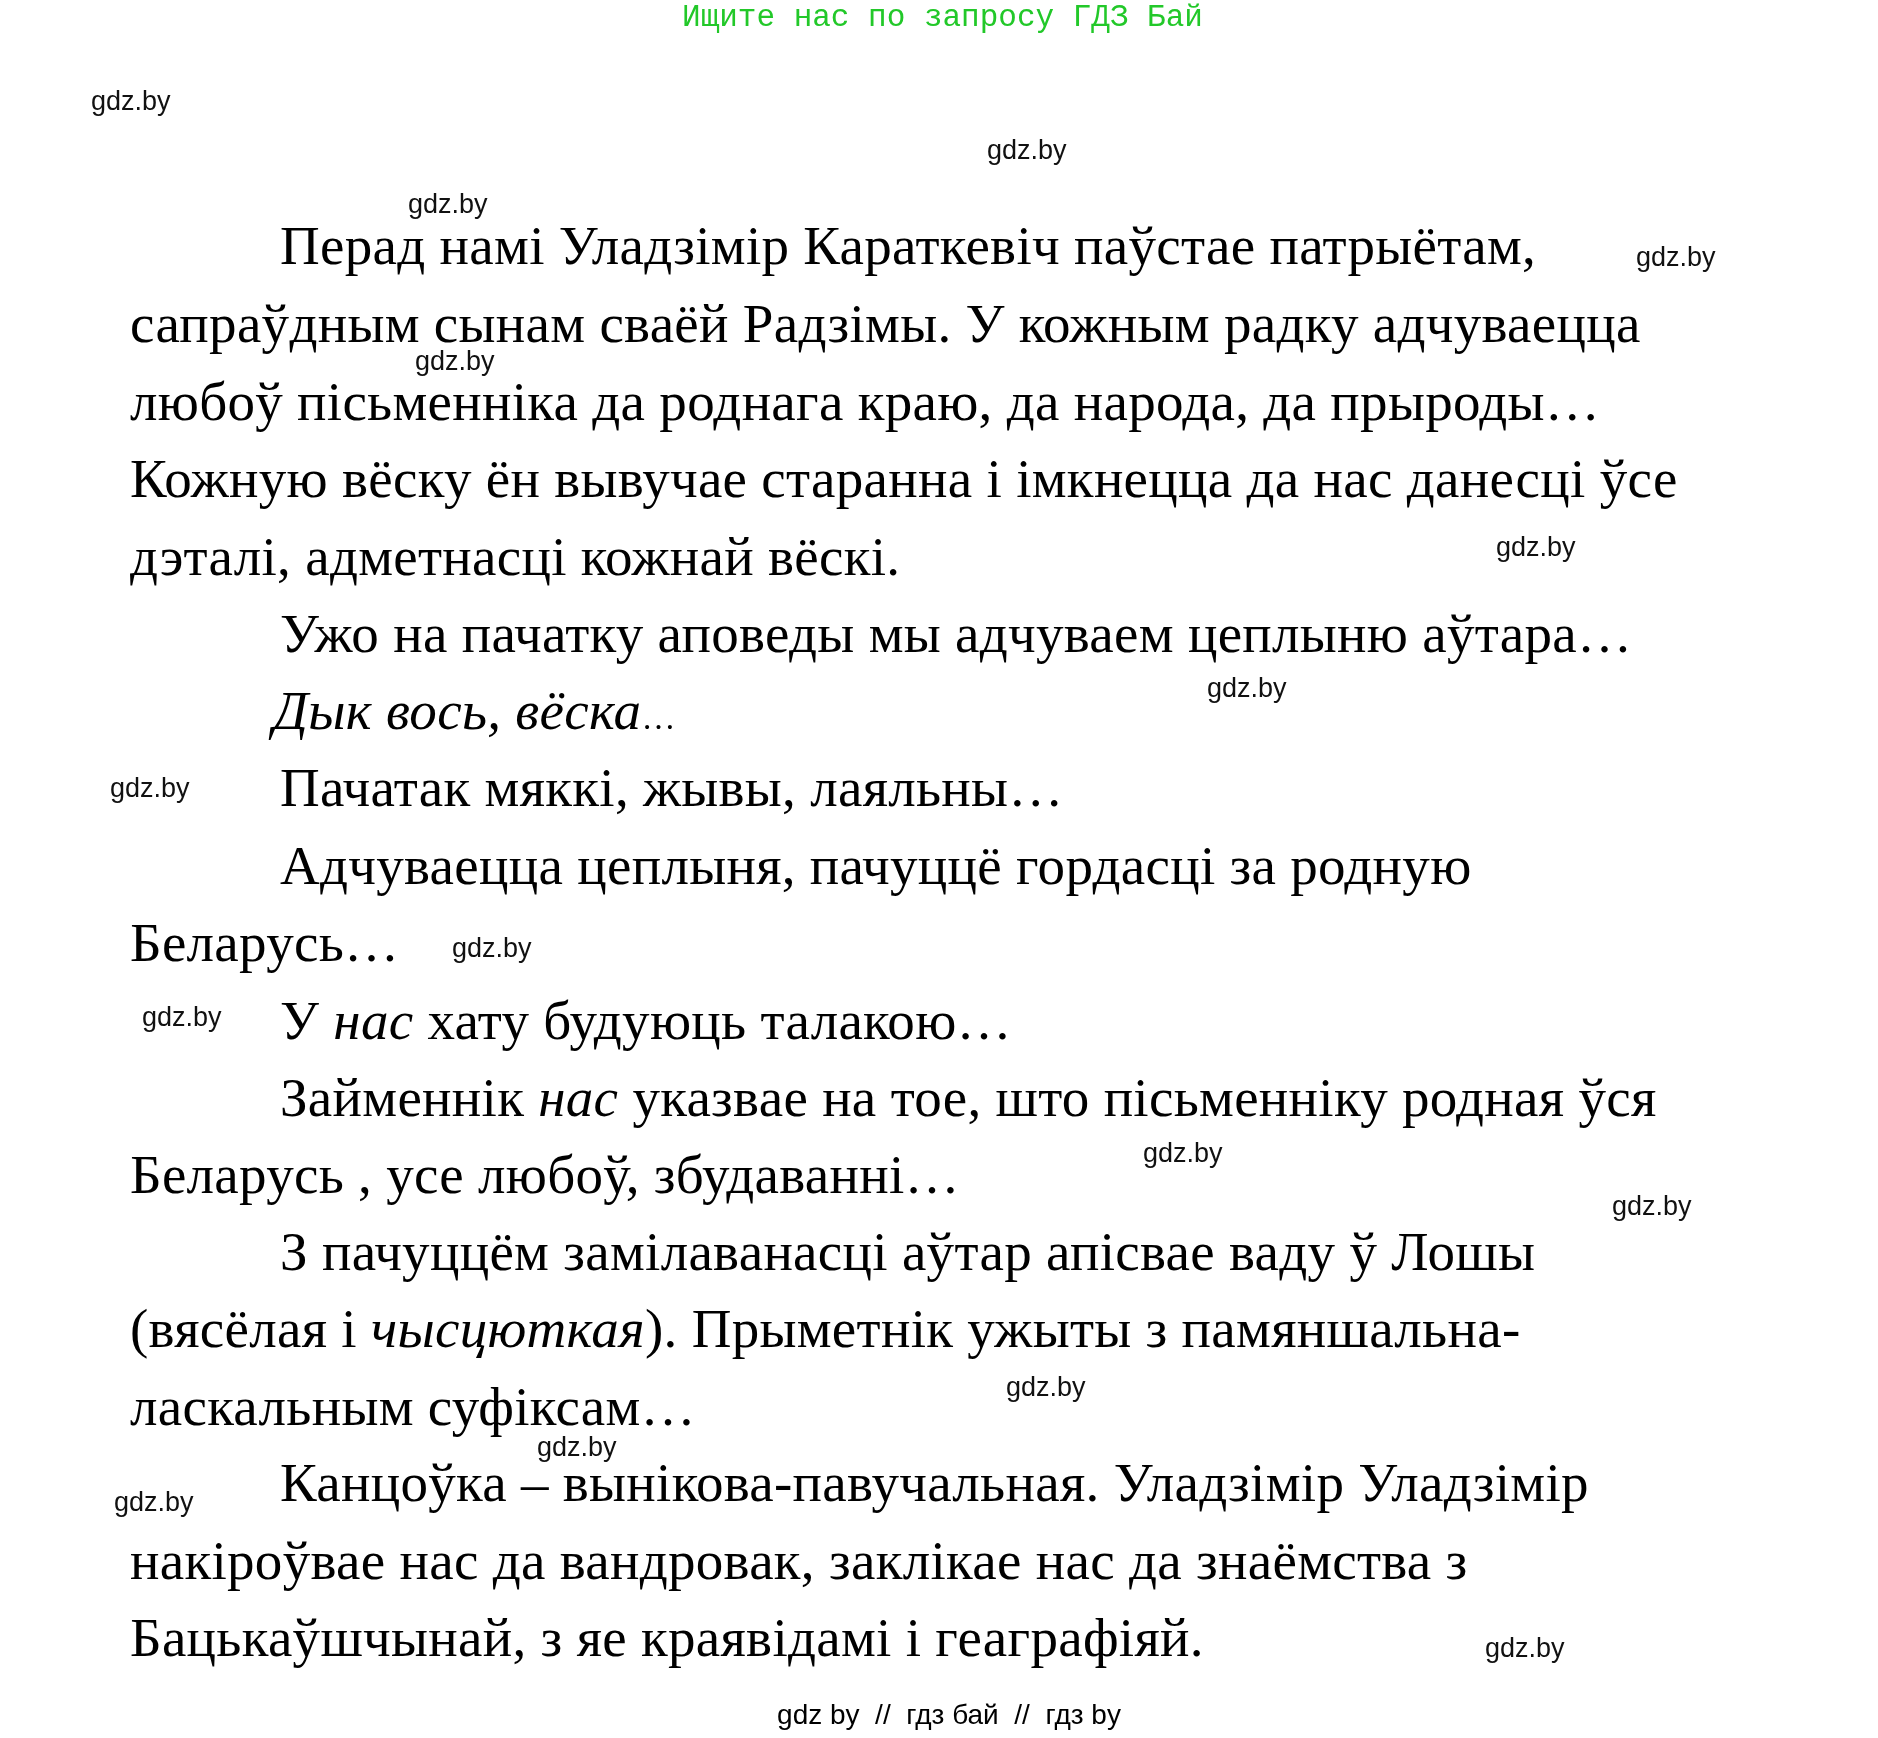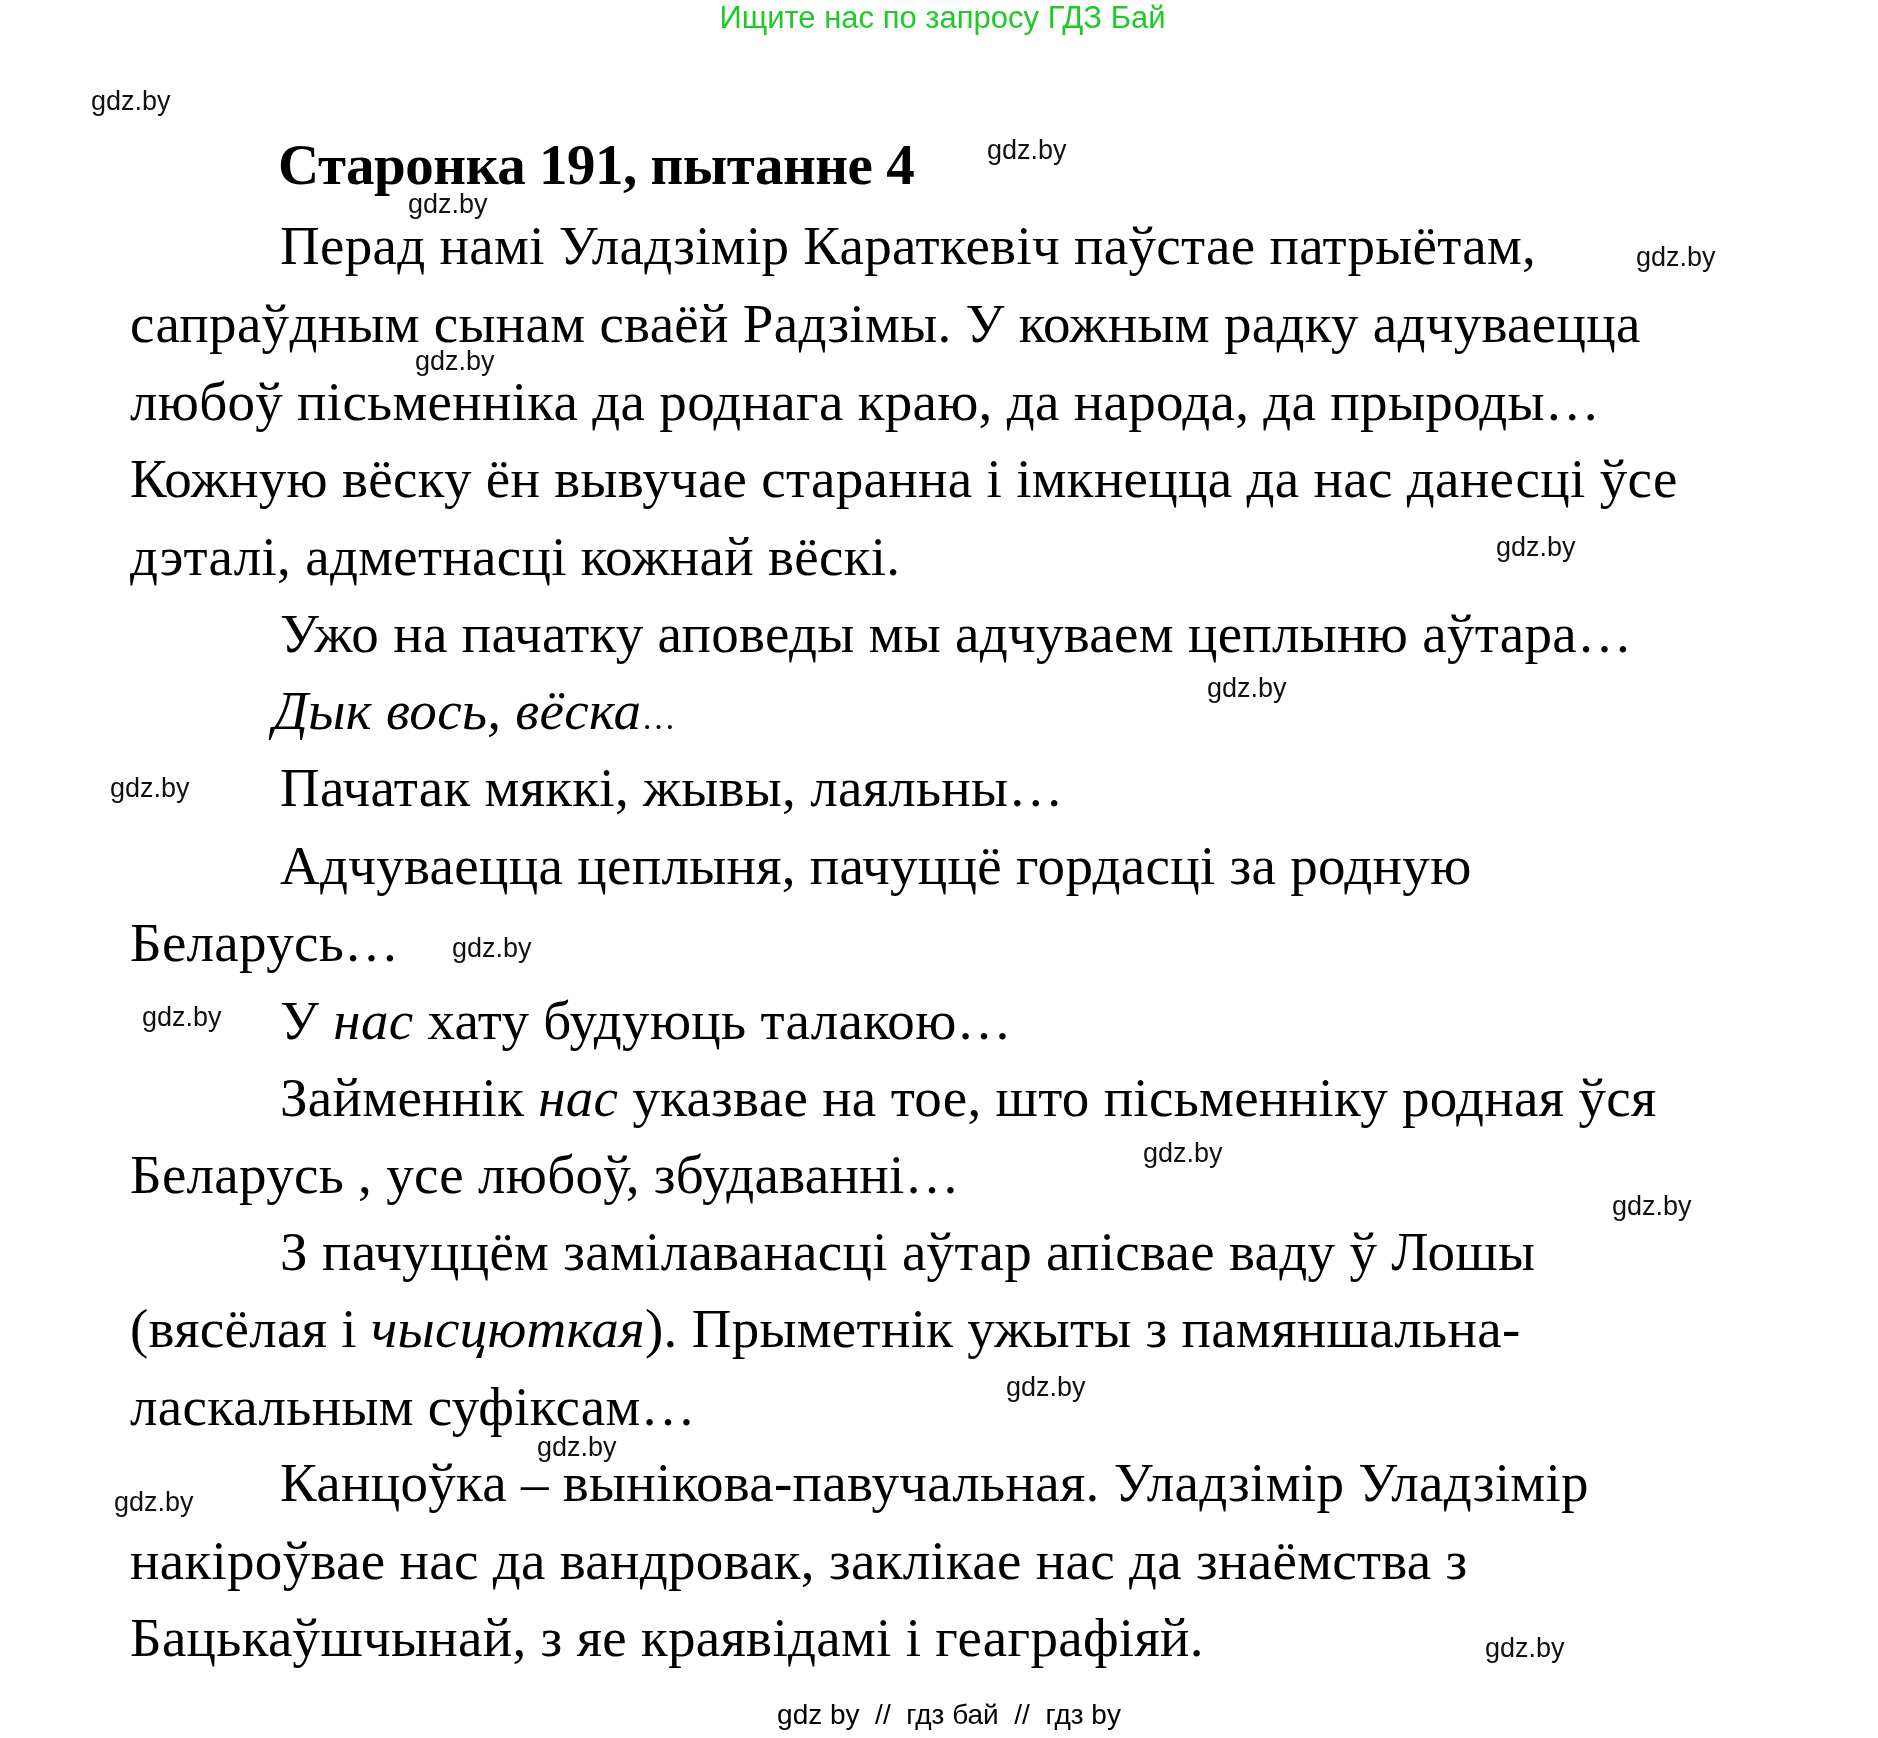--- a/index.html
+++ b/index.html
@@ -1,20 +1,20 @@
 <!DOCTYPE html>
 <html><head>
 <meta charset="utf-8">
 <style>
   html, body { margin: 0; padding: 0; background: #ffffff; }
   body { width: 1878px; height: 1738px; position: relative; overflow: hidden; }
   .page { position: absolute; left: 0; top: 0; width: 1878px; height: 1738px; background: #ffffff; }
   .header-banner {
     position: absolute; left: 0; top: 0; width: 1878px; text-align: center;
-    font-family: Liberation Sans, sans-serif; font-size: 31px; line-height: 34px;
+    font-family: Liberation Mono, monospace; font-size: 31px; line-height: 34px;
     color: #22c829; top: 1px; padding-left: 7px; box-sizing: border-box;
   }
   .title {
     position: absolute; left: 278px; top: 132px;
     font-family: "Liberation Serif", serif; font-weight: bold; font-size: 57px;
     line-height: 66px; color: #000; white-space: nowrap; letter-spacing: -0.5px;
   }
   .line {
     position: absolute; white-space: nowrap;
     font-family: "Liberation Serif", serif; font-size: 55px; line-height: 60px;
@@ -31,21 +31,20 @@
     position: absolute; left: 0; top: 1697px; width: 1878px; text-align: center;
     font-family: "Liberation Sans", sans-serif; font-size: 28px; line-height: 36px;
     color: #000000; white-space: pre; padding-left: 20px; box-sizing: border-box;
   }
 </style>
 </head>
 <body>
 
 <div class="page">
   <div class="header-banner">Ищите нас по запросу ГДЗ Бай</div>
-  <div class="title">Старонка 191, пытанне 4</div>
   <div id="lines">
       <div class="line" style="left: 280px; top: 216px;"><span>Перад намі Уладзімір Караткевіч паўстае патрыётам,</span></div>
       <div class="line" style="left: 130px; top: 294px;"><span>сапраўдным сынам сваёй Радзімы. У кожным радку адчуваецца</span></div>
       <div class="line" style="left: 130px; top: 372px;"><span>любоў пісьменніка да роднага краю, да народа, да прыроды…</span></div>
       <div class="line" style="left: 130px; top: 449px;"><span>Кожную вёску ён вывучае старанна і імкнецца да нас данесці ўсе</span></div>
       <div class="line" style="left: 130px; top: 527px;"><span>дэталі, адметнасці кожнай вёскі.</span></div>
       <div class="line" style="left: 280px; top: 604px;"><span>Ужо на пачатку аповеды мы адчуваем цеплыню аўтара…</span></div>
       <div class="line" style="left: 273px; top: 681px;"><span class="it">Дык вось, вёска</span><span class="small-ellipsis">…</span></div>
       <div class="line" style="left: 280px; top: 758px;"><span>Пачатак мяккі, жывы, лаяльны…</span></div>
       <div class="line" style="left: 280px; top: 836px;"><span>Адчуваецца цеплыня, пачуццё гордасці за родную</span></div>

